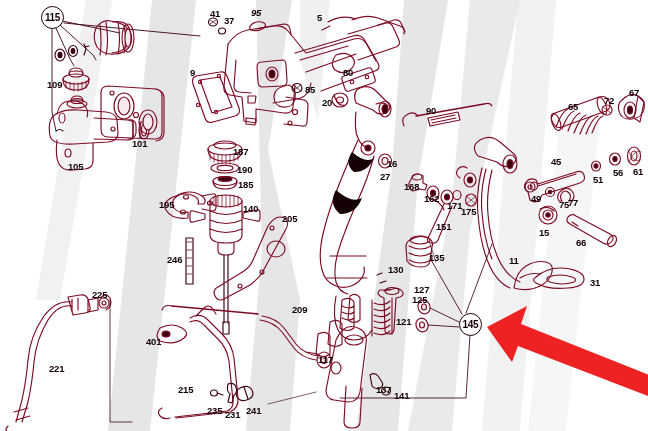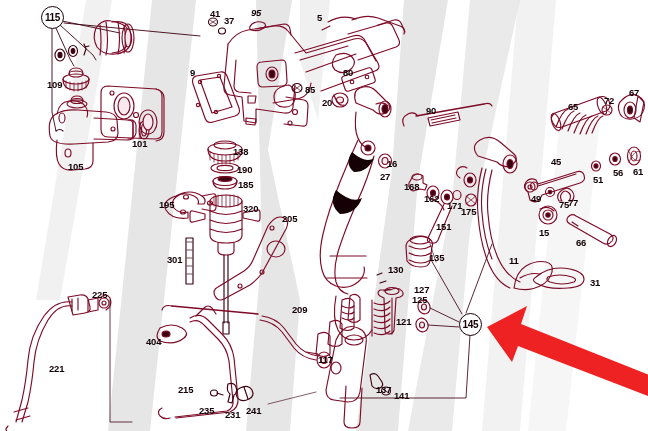--- a/index.html
+++ b/index.html
@@ -460,52 +460,52 @@
       <div class="lbl" style="left: 629px; top: 88px;">67</div>
       <div class="lbl" style="left: 47px; top: 80px;">109</div>
       <div class="lbl" style="left: 132px; top: 139px;">101</div>
       <div class="lbl" style="left: 68px; top: 162px;">105</div>
       <div class="lbl" style="left: 343px; top: 159px; margin-left: 44px;">16</div>
       <div class="lbl" style="left: 380px; top: 172px;">27</div>
       <div class="lbl" style="left: 551px; top: 157px;">45</div>
       <div class="lbl" style="left: 593px; top: 175px;">51</div>
       <div class="lbl" style="left: 613px; top: 168px;">56</div>
       <div class="lbl" style="left: 633px; top: 167px;">61</div>
-      <div class="lbl" style="left: 233px; top: 147px;">138</div>
+      <div class="lbl" style="left: 233px; top: 147px;">187</div>
       <div class="lbl" style="left: 237px; top: 165px;">190</div>
       <div class="lbl" style="left: 238px; top: 180px;">185</div>
       <div class="lbl" style="left: 159px; top: 200px;">195</div>
-      <div class="lbl" style="left: 243px; top: 204px;">320</div>
+      <div class="lbl" style="left: 243px; top: 204px;">140</div>
       <div class="lbl" style="left: 404px; top: 182px;">168</div>
       <div class="lbl" style="left: 424px; top: 194px;">162</div>
       <div class="lbl" style="left: 447px; top: 201px;">171</div>
       <div class="lbl" style="left: 461px; top: 207px;">175</div>
       <div class="lbl" style="left: 531px; top: 194px;">49</div>
       <div class="lbl" style="left: 559px; top: 200px; text-align: center;">75</div>
       <div class="lbl" style="left: 568px; top: 198px;">77</div>
       <div class="lbl" style="left: 539px; top: 228px;">15</div>
       <div class="lbl" style="left: 576px; top: 238px;">66</div>
       <div class="lbl" style="left: 282px; top: 214px;">205</div>
       <div class="lbl" style="left: 436px; top: 222px;">151</div>
-      <div class="lbl" style="left: 167px; top: 255px;">301</div>
+      <div class="lbl" style="left: 167px; top: 255px;">246</div>
       <div class="lbl" style="left: 509px; top: 256px;">11</div>
       <div class="lbl" style="left: 590px; top: 278px;">31</div>
       <div class="lbl" style="left: 429px; top: 253px;">135</div>
       <div class="lbl" style="left: 388px; top: 265px;">130</div>
       <div class="lbl" style="left: 414px; top: 285px;">127</div>
       <div class="lbl" style="left: 412px; top: 295px;">125</div>
       <div class="lbl" style="left: 396px; top: 317px;">121</div>
       <div class="lbl" style="left: 292px; top: 305px;">209</div>
       <div class="lbl" style="left: 92px; top: 290px;">225</div>
-      <div class="lbl" style="left: 146px; top: 337px;">404</div>
+      <div class="lbl" style="left: 146px; top: 337px;">401</div>
       <div class="lbl" style="left: 318px; top: 355px;">117</div>
       <div class="lbl" style="left: 49px; top: 364px;">221</div>
       <div class="lbl" style="left: 178px; top: 385px;">215</div>
       <div class="lbl" style="left: 376px; top: 385px;">137</div>
       <div class="lbl" style="left: 394px; top: 391px;">141</div>
-      <div class="lbl" style="left: 199px; top: 406px;">235</div>
+      <div class="lbl" style="left: 207px; top: 406px;">235</div>
       <div class="lbl" style="left: 225px; top: 410px;">231</div>
       <div class="lbl" style="left: 246px; top: 406px;">241</div>
       <div class="clbl" style="left: 41px; top: 6px;">115</div>
       <div class="clbl" style="left: 459px; top: 313px;">145</div>
     </div>
 
 </div>
 
 </body></html>

